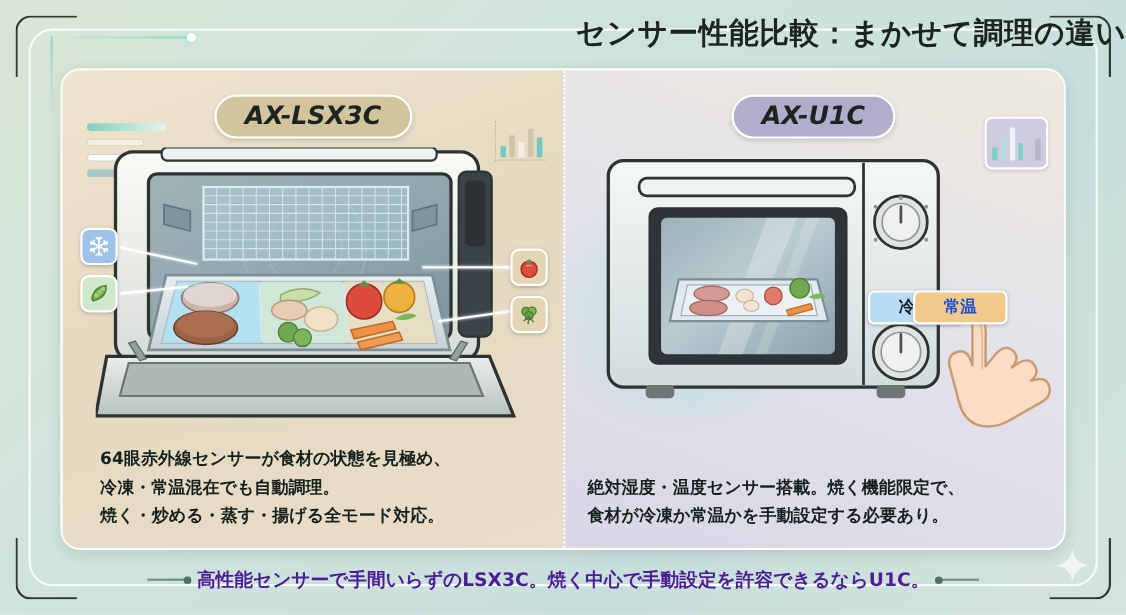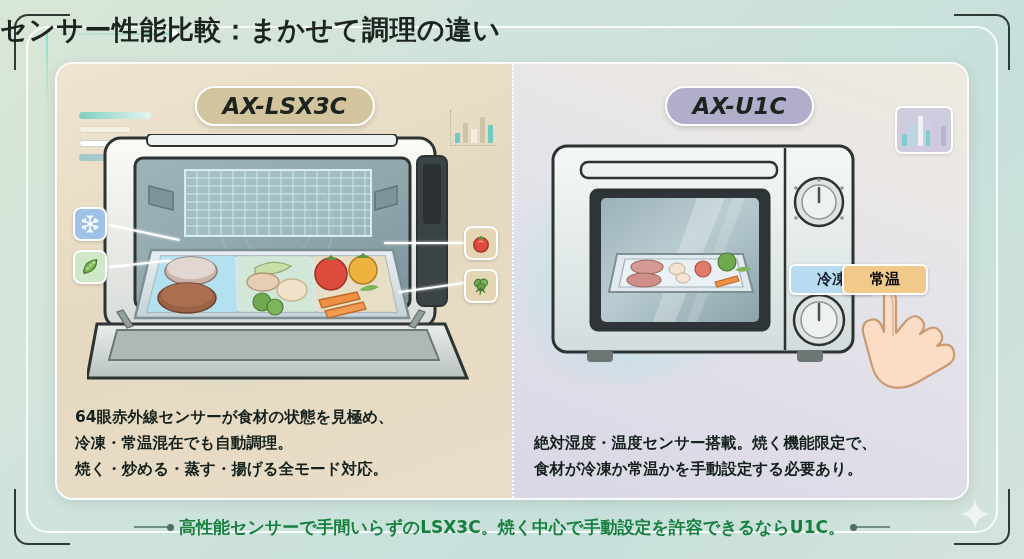--- a/index.html
+++ b/index.html
@@ -30,21 +30,21 @@
     left: 26px; top: 26px; right: 26px; bottom: 26px;
     border: 2px solid rgba(255,255,255,0.85);
     border-radius: 22px;
     pointer-events: none;
   }
 
   
   .title {
     position: absolute;
     top: 12px; left: 0; width: 100%;
-    text-align: left;
+    text-align: right;
     font-size: 27px;
     font-weight: bold;
     color: #1d2420;
     letter-spacing: 0.5px;
     z-index: 5;
   }
   .title-line {
     position: absolute;
     top: 33px; left: 46px;
     width: 128px; height: 2px;
@@ -176,38 +176,38 @@
   
   .mode-btn {
     position: absolute;
     font-size: 15px; font-weight: bold;
     padding: 4px 26px; border-radius: 6px;
     border: 2px solid #ffffff;
     box-shadow: 0 1px 3px rgba(70,70,90,0.28);
     z-index: 11; white-space: nowrap;
   }
   .mode-frozen { left: 277px; top: 200px; background: #b8dcf2; color: #14202b; }
-  .mode-room   { left: 330px; top: 200px; background: #f0c98b; color: #000000; }
+  .mode-room   { left: 318px; top: 200px; background: #f0c98b; color: #1d4ed8; }
 
   
   .desc {
     position: absolute; bottom: 16px;
     font-size: 15.5px; line-height: 1.68;
     font-weight: bold; color: #14201c;
     z-index: 7;
   }
-  .desc-l { left: 18px; right: 18px; }
+  .desc-l { left: 34px; right: 18px; }
   .desc-r { left: 22px; right: 14px; }
 
   
   .summary {
     position: absolute;
     left: 55px; bottom: 10px; width: 914px; height: 44px;
     display: flex; align-items: center; justify-content: center;
-    font-size: 17px; font-weight: bold; color: #15803d;
+    font-size: 17px; font-weight: bold; color: #4c1d95;
     z-index: 5;
   }
   .summary-line { width: 36px; height: 2px; background: #6f8f86; margin: 0 9px; position: relative; }
   .summary-line::after {
     content: ""; position: absolute; width: 7px; height: 7px; border-radius: 50%;
     background: #4e6f66; top: -2.5px;
   }
   .sl-left::after  { right: -4px; }
   .sl-right::after { left: -4px; }
 

